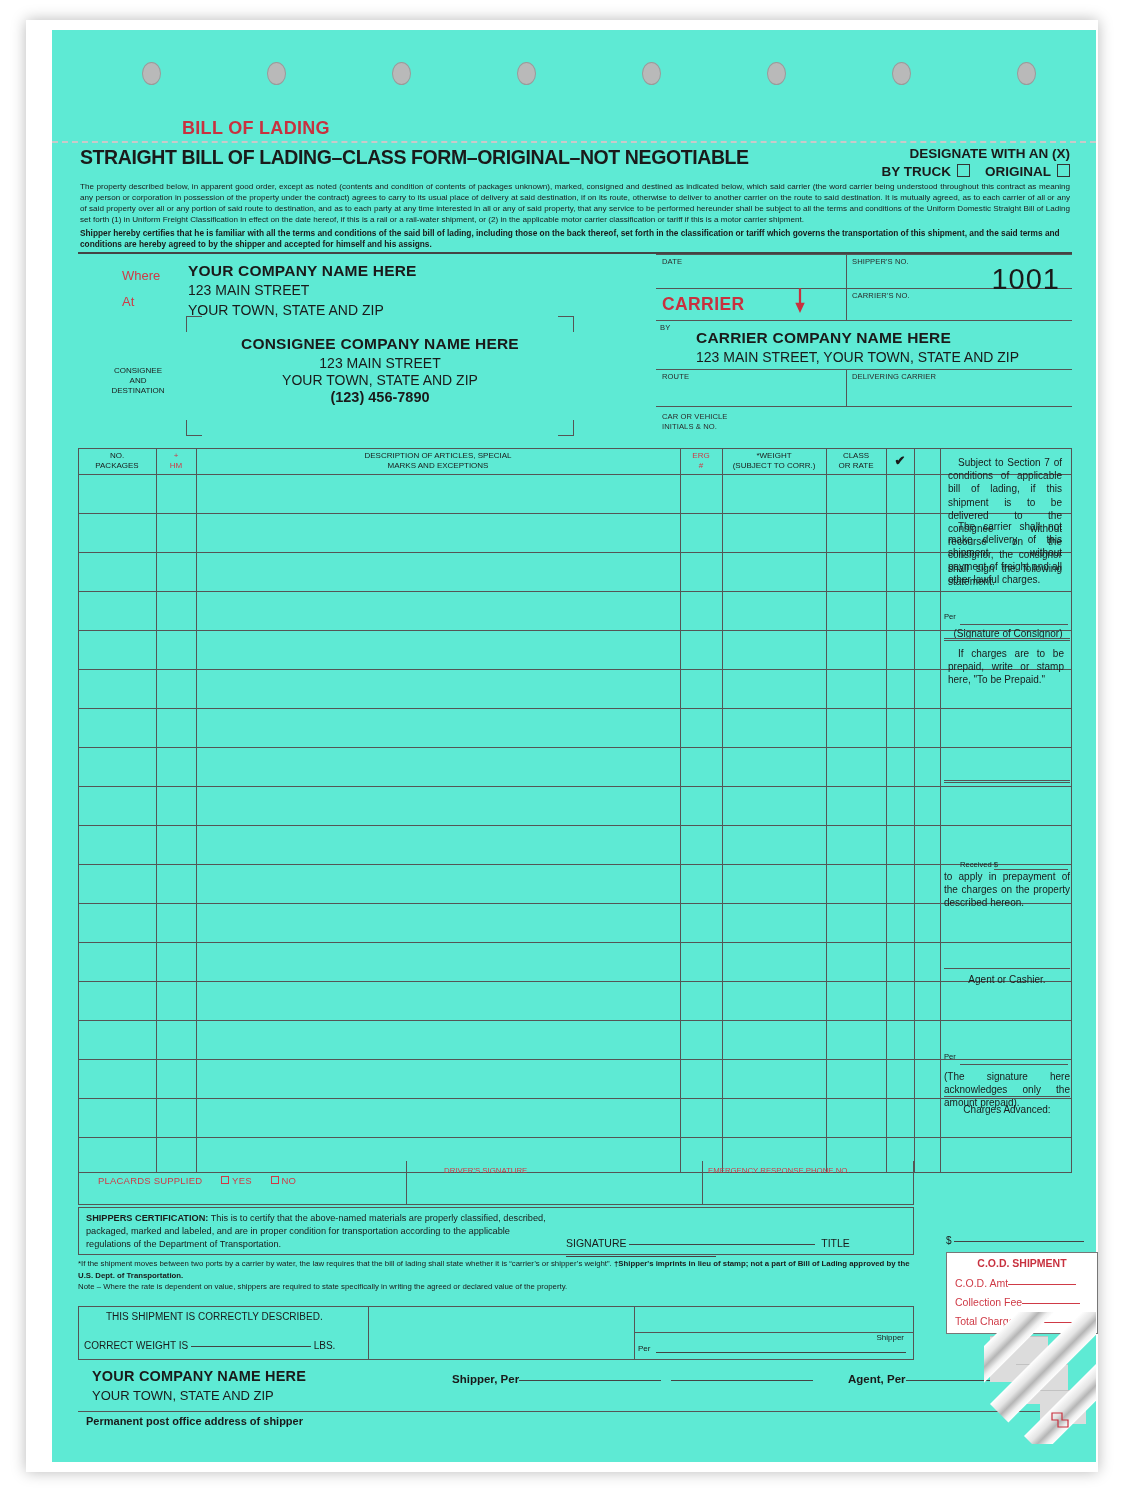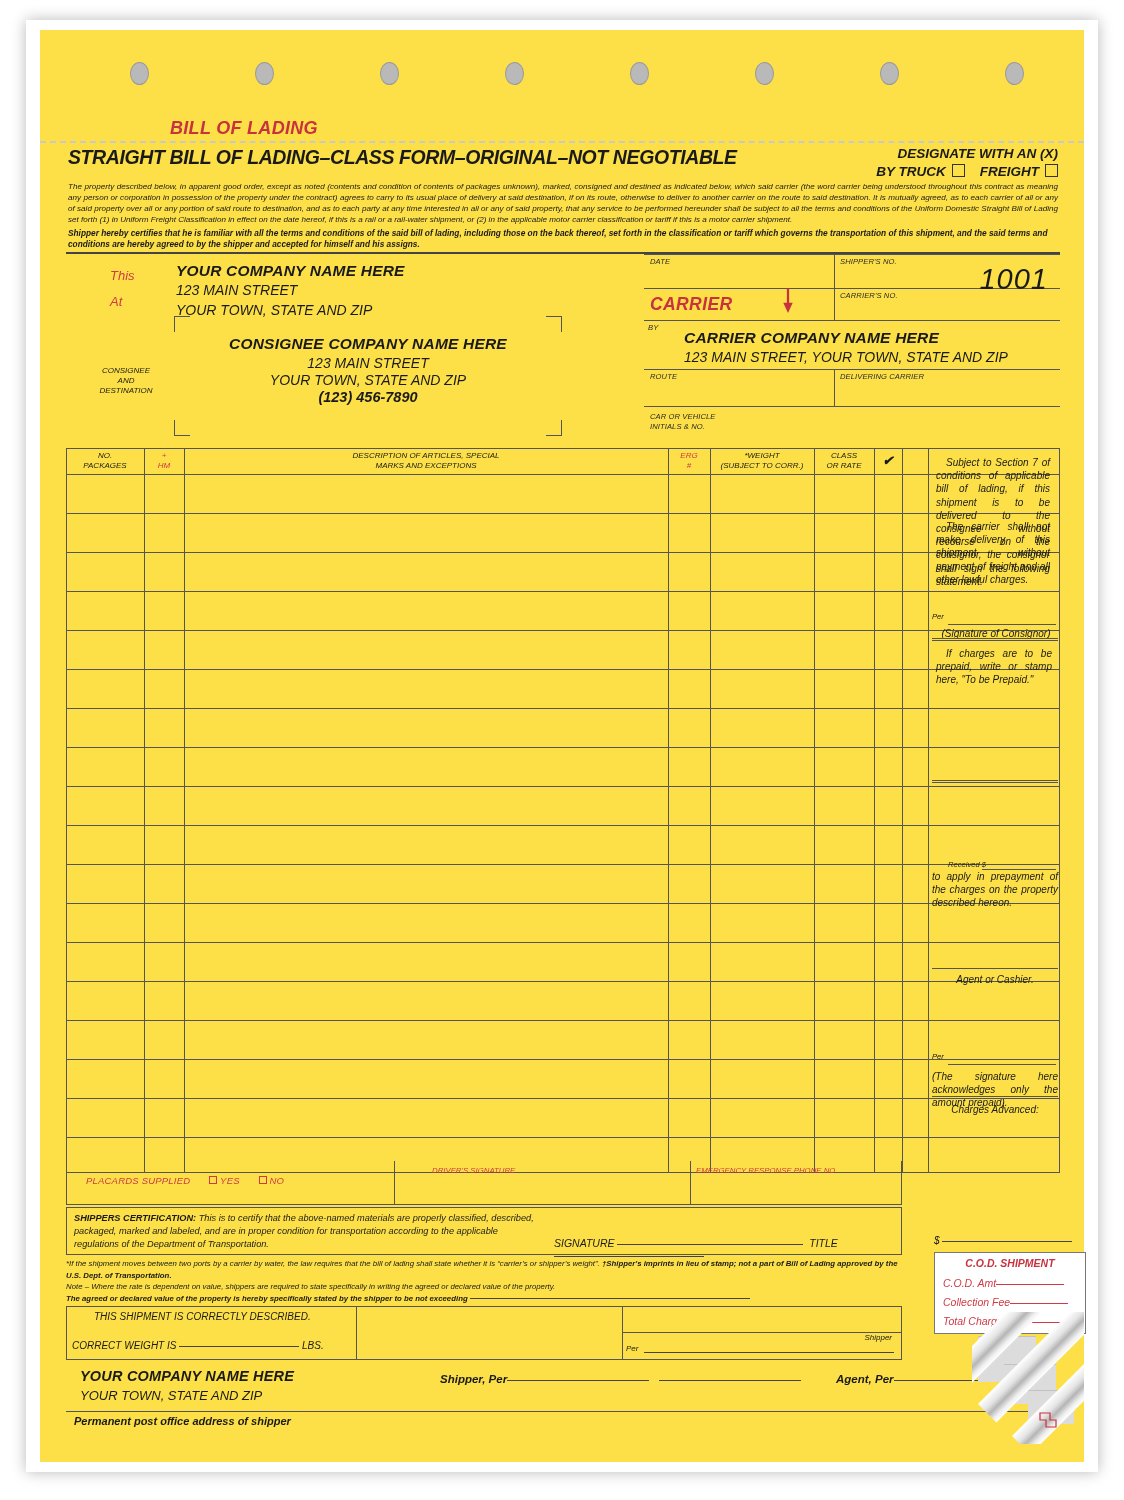--- a/index.html
+++ b/index.html
@@ -12,23 +12,22 @@
     position:relative;
     overflow:hidden;
   }
   
   #page-shadow{
     position:absolute; left:26px; top:20px; width:1072px; height:1452px;
     background:#ffffff;
     box-shadow:0 0 14px rgba(0,0,0,0.28);
   }
   #sheet{
-    position:absolute; left:40px; top:30px; width:1044px; height:1432px;
-    background:#fde047;
-    font-style:italic;
+    position:absolute; left:52px; top:30px; width:1044px; height:1432px;
+    background:#5eead4;
   }
   .red{ color:#cf3a46; }
   .bred{ color:#c8313f; }
 
   
   #holes{ position:absolute; left:0; top:0; width:1044px; height:60px; }
   .hole{
     position:absolute; top:32px; width:19px; height:23px; border-radius:50%;
     background:#b9b9b9; border:1px solid #9a9a9a;
   }
@@ -211,30 +210,30 @@
   <div id="title-bol" class="bred">BILL OF LADING</div>
   <div id="perf-line"></div>
 
   <div id="headline">
     <div id="main-title">STRAIGHT BILL OF LADING–CLASS FORM–ORIGINAL–NOT NEGOTIABLE</div>
     <div id="designate">
       <div>DESIGNATE WITH AN (X)</div>
       <div>
         <span>BY TRUCK</span><span class="chk"></span>
         &nbsp;&nbsp;
-        <span>FREIGHT</span><span class="chk"></span>
+        <span>ORIGINAL</span><span class="chk"></span>
       </div>
     </div>
   </div>
   <div id="para1">The property described below, in apparent good order, except as noted (contents and condition of contents of packages unknown), marked, consigned and destined as indicated below, which said carrier (the word carrier being understood throughout this contract as meaning any person or corporation in possession of the property under the contract) agrees to carry to its usual place of delivery at said destination, if on its route, otherwise to deliver to another carrier on the route to said destination. It is mutually agreed, as to each carrier of all or any of said property over all or any portion of said route to destination, and as to each party at any time interested in all or any of said property, that any service to be performed hereunder shall be subject to all the terms and conditions of the Uniform Domestic Straight Bill of Lading set forth (1) in Uniform Freight Classification in effect on the date hereof, if this is a rail or a rail-water shipment, or (2) in the applicable motor carrier classification or tariff if this is a motor carrier shipment.</div>
   <div id="para2">Shipper hereby certifies that he is familiar with all the terms and conditions of the said bill of lading, including those on the back thereof, set forth in the classification or tariff which governs the transportation of this shipment, and the said terms and conditions are hereby agreed to by the shipper and accepted for himself and his assigns.</div>
   <div id="rule-a"></div>
 
   <div id="addr">
-    <div id="lbl-from" class="red">This</div>
+    <div id="lbl-from" class="red">Where</div>
     <div id="lbl-at" class="red">At</div>
     <div id="shipper-name">YOUR COMPANY NAME HERE</div>
     <div id="shipper-a1">123 MAIN STREET</div>
     <div id="shipper-a2">YOUR TOWN, STATE AND ZIP</div>
 
     <div id="lbl-consignee">
       <div>CONSIGNEE</div>
       <div>AND</div>
       <div>DESTINATION</div>
     </div>
@@ -396,24 +395,20 @@
       <b>SHIPPERS CERTIFICATION:</b><span> This is to certify that the above-named materials are properly classified, described, packaged, marked and labeled, and are in proper condition for transportation according to the applicable regulations of the Department of Transportation.</span>
     </div>
   </div>
 
   <div id="notes">
     <div>
       <span>*If the shipment moves between two ports by a carrier by water, the law requires that the bill of lading shall state whether it is “carrier’s or shipper’s weight”.</span>
       <b>†Shipper's imprints in lieu of stamp; not a part of Bill of Lading approved by the U.S. Dept. of Transportation.</b>
     </div>
     <div>Note – Where the rate is dependent on value, shippers are required to state specifically in writing the agreed or declared value of the property.</div>
-    <div>
-      <b>The agreed or declared value of the property is hereby specifically stated by the shipper to be not exceeding</b>
-      <span class="sigline" style="width:280px"></span>
-    </div>
   </div>
 
   <div id="bot3">
     <div style="position:absolute; inset:0; border:1.4px solid #555;"></div>
     <div class="vline" style="left:290px; top:0; height:54px;"></div>
     <div class="vline" style="left:556px; top:0; height:54px;"></div>
 
     <div id="b3-1">
       <div id="corr-desc">THIS SHIPMENT IS CORRECTLY DESCRIBED.</div>
       <div id="corr-wt">

